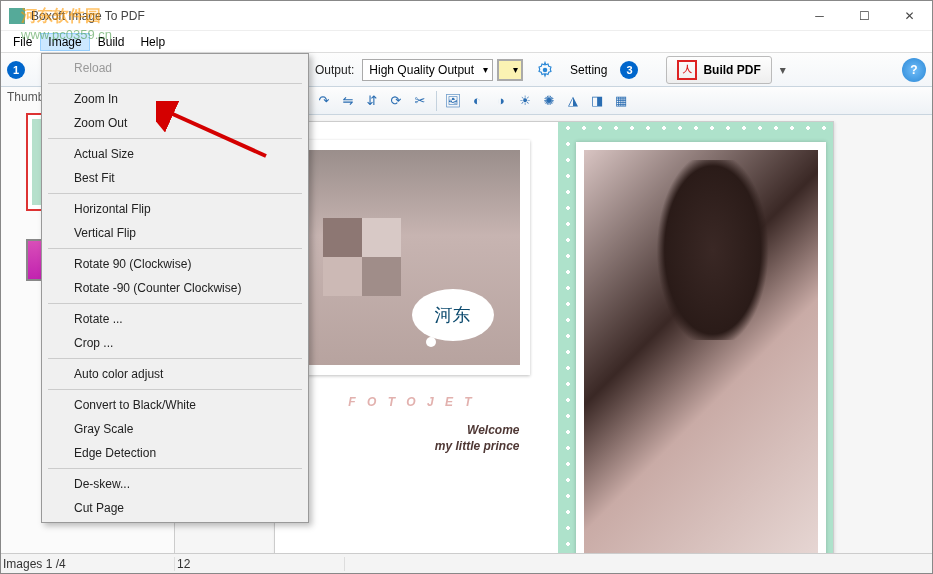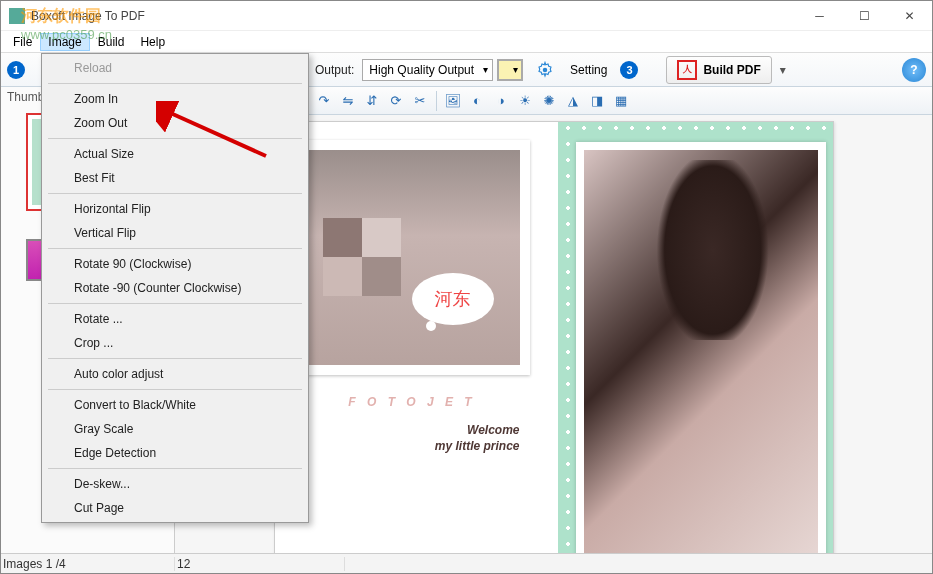--- a/index.html
+++ b/index.html
@@ -58,21 +58,21 @@
 .canvas-area { flex: 1; display: flex; justify-content: center; align-items: flex-start; overflow: hidden; background: #f6f6f6; padding: 6px 0 0; }
 .page { width: 560px; height: 460px; background: #fff; border: 1px solid #ccc; position: relative; box-shadow: 1px 1px 3px rgba(0,0,0,0.1); }
 .page-right { position: absolute; right: 0; top: 0; bottom: 0; width: 275px; background: #aee2cb; }
 .page-right::before { content: ""; position: absolute; inset: 0; background-image: radial-gradient(#fff 2px, transparent 2px); background-size: 16px 16px; background-position: 2px 14px; }
 .photo-r { position: absolute; left: 18px; top: 20px; width: 250px; height: 420px; background: #dccbc9; border: 8px solid #fff; box-shadow: 0 0 4px rgba(0,0,0,0.2); overflow: hidden; }
 .fig { width: 100%; height: 100%; background: linear-gradient(135deg, #d8c4c2 0%, #3a2825 40%, #c9aba6 60%, #e6d6d3 100%); position: relative; }
 .fig::after { content: ""; position: absolute; left: 0; top: 10px; width: 100%; height: 180px; background: radial-gradient(ellipse 80px 140px at 55% 50%, #3a2825 0%, #2a1b18 60%, transparent 70%); }
 .page-left { position: absolute; left: 20px; top: 18px; width: 235px; }
 .photo-l { width: 235px; height: 235px; border: 10px solid #fff; box-shadow: 0 1px 3px rgba(0,0,0,0.25); background: linear-gradient(#9a8e8b, #c7b4b1 40%, #b7a39f); position: relative; overflow: hidden; }
 .pixelate { position: absolute; left: 18px; top: 68px; width: 78px; height: 78px; background: conic-gradient(#d8c9c6 0 25%, #a08d89 0 50%, #ccb9b5 0 75%, #8d7773 0); filter: blur(0.5px); }
-.bubble { position: absolute; right: 26px; bottom: 40px; background: #fff; border-radius: 50%; width: 82px; height: 52px; display: flex; align-items: center; justify-content: center; font-size: 18px; color: #ef4444; font-family: "Microsoft YaHei", sans-serif; text-align: right; }
+.bubble { position: absolute; right: 26px; bottom: 24px; background: #fff; border-radius: 50%; width: 82px; height: 52px; display: flex; align-items: center; justify-content: center; font-size: 18px; color: #0c4a6e; font-family: "Microsoft YaHei", sans-serif; text-align: right; }
 .bubble::after { content: ""; position: absolute; bottom: -6px; left: 14px; width: 10px; height: 10px; background: #fff; border-radius: 50%; }
 .fotojet { margin-top: 20px; text-align: center; font-style: italic; color: #e2b1ae; letter-spacing: 4px; font-size: 12px; font-weight: bold; }
 .welcome { margin-top: 14px; text-align: right; font-family: Georgia, serif; font-style: italic; font-weight: bold; color: #4f3835; font-size: 25px; line-height: 1.3; padding-right: 10px; }
 
 
 .dropdown { position: absolute; left: 40px; top: 52px; width: 268px; background: #f0f0f0; border: 1px solid #999; box-shadow: 3px 3px 6px rgba(0,0,0,0.25); z-index: 100; padding: 2px; }
 .dd-item { padding: 5px 10px 5px 30px; cursor: pointer; color: #222; }
 .dd-item.disabled { color: #9a9a9a; cursor: default; }
 .dd-sep { height: 1px; background: #ccc; margin: 3px 4px; }
 

